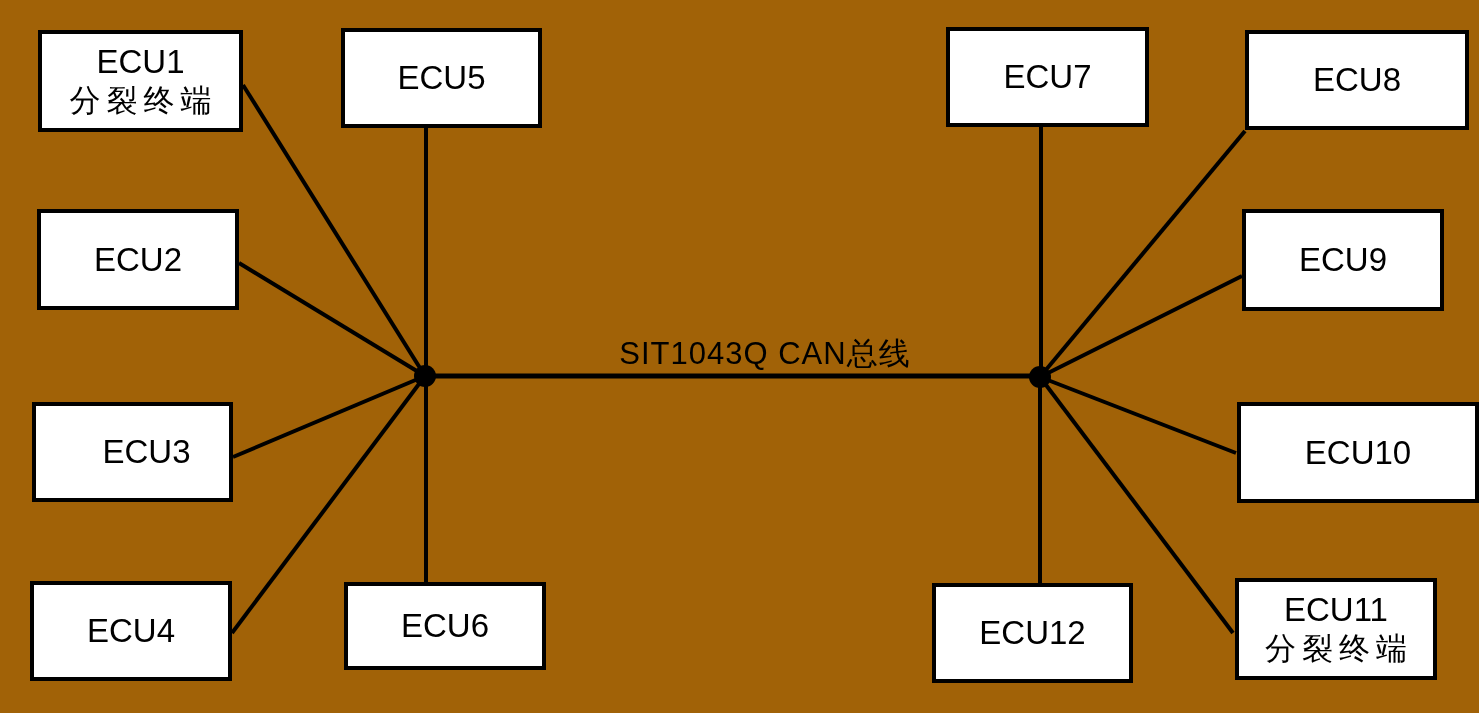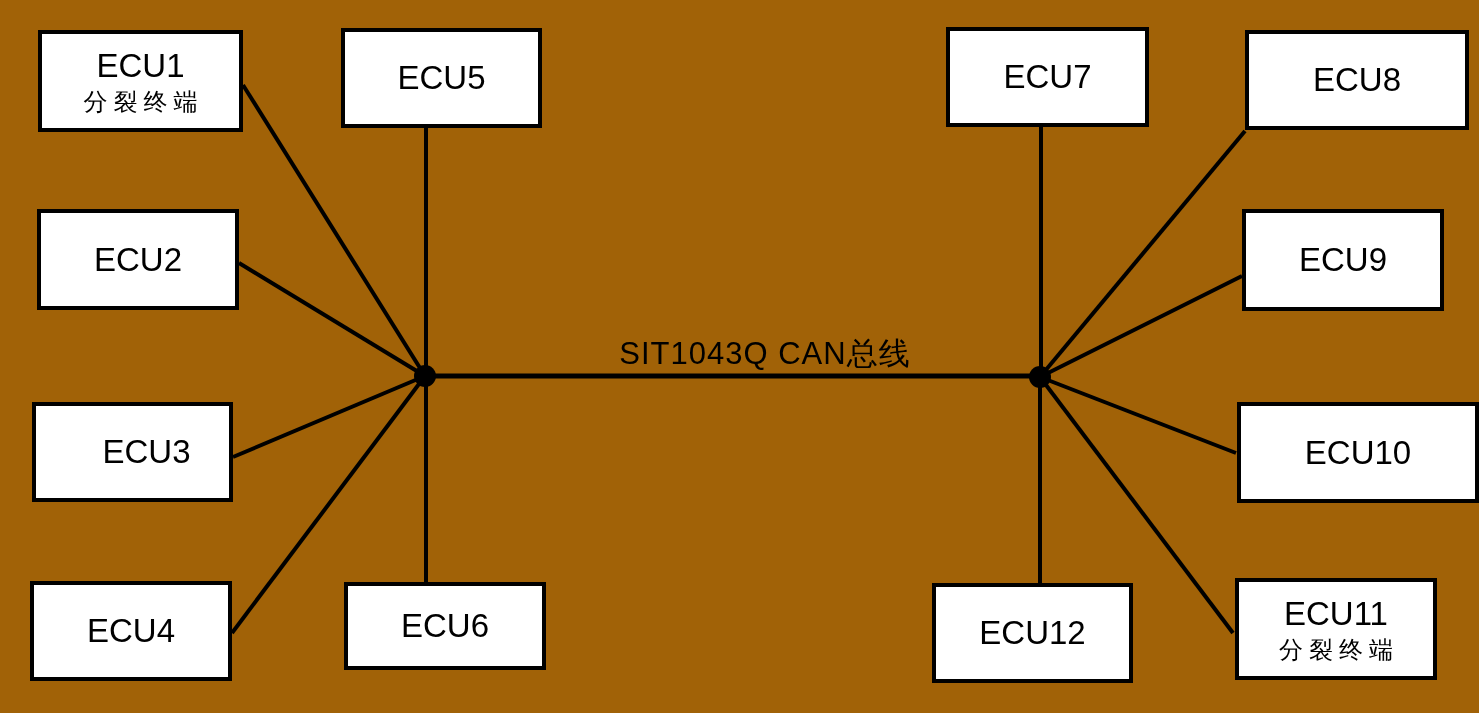--- a/index.html
+++ b/index.html
@@ -33,21 +33,21 @@
     justify-content: center;
     text-align: center;
     color: #000000;
     line-height: 1.25;
   }
   .ecu-box .label {
     font-size: 33px;
     white-space: nowrap;
   }
   .ecu-box .sublabel {
-    font-size: 24px;
+    font-size: 31px;
     letter-spacing: 6px;
     text-indent: 6px;
     white-space: nowrap;
   }
   .ecu-box .sublabel:empty { display: none; }
   .bus-label {
     position: absolute;
     left: 565px;
     top: 333px;
     width: 400px;

